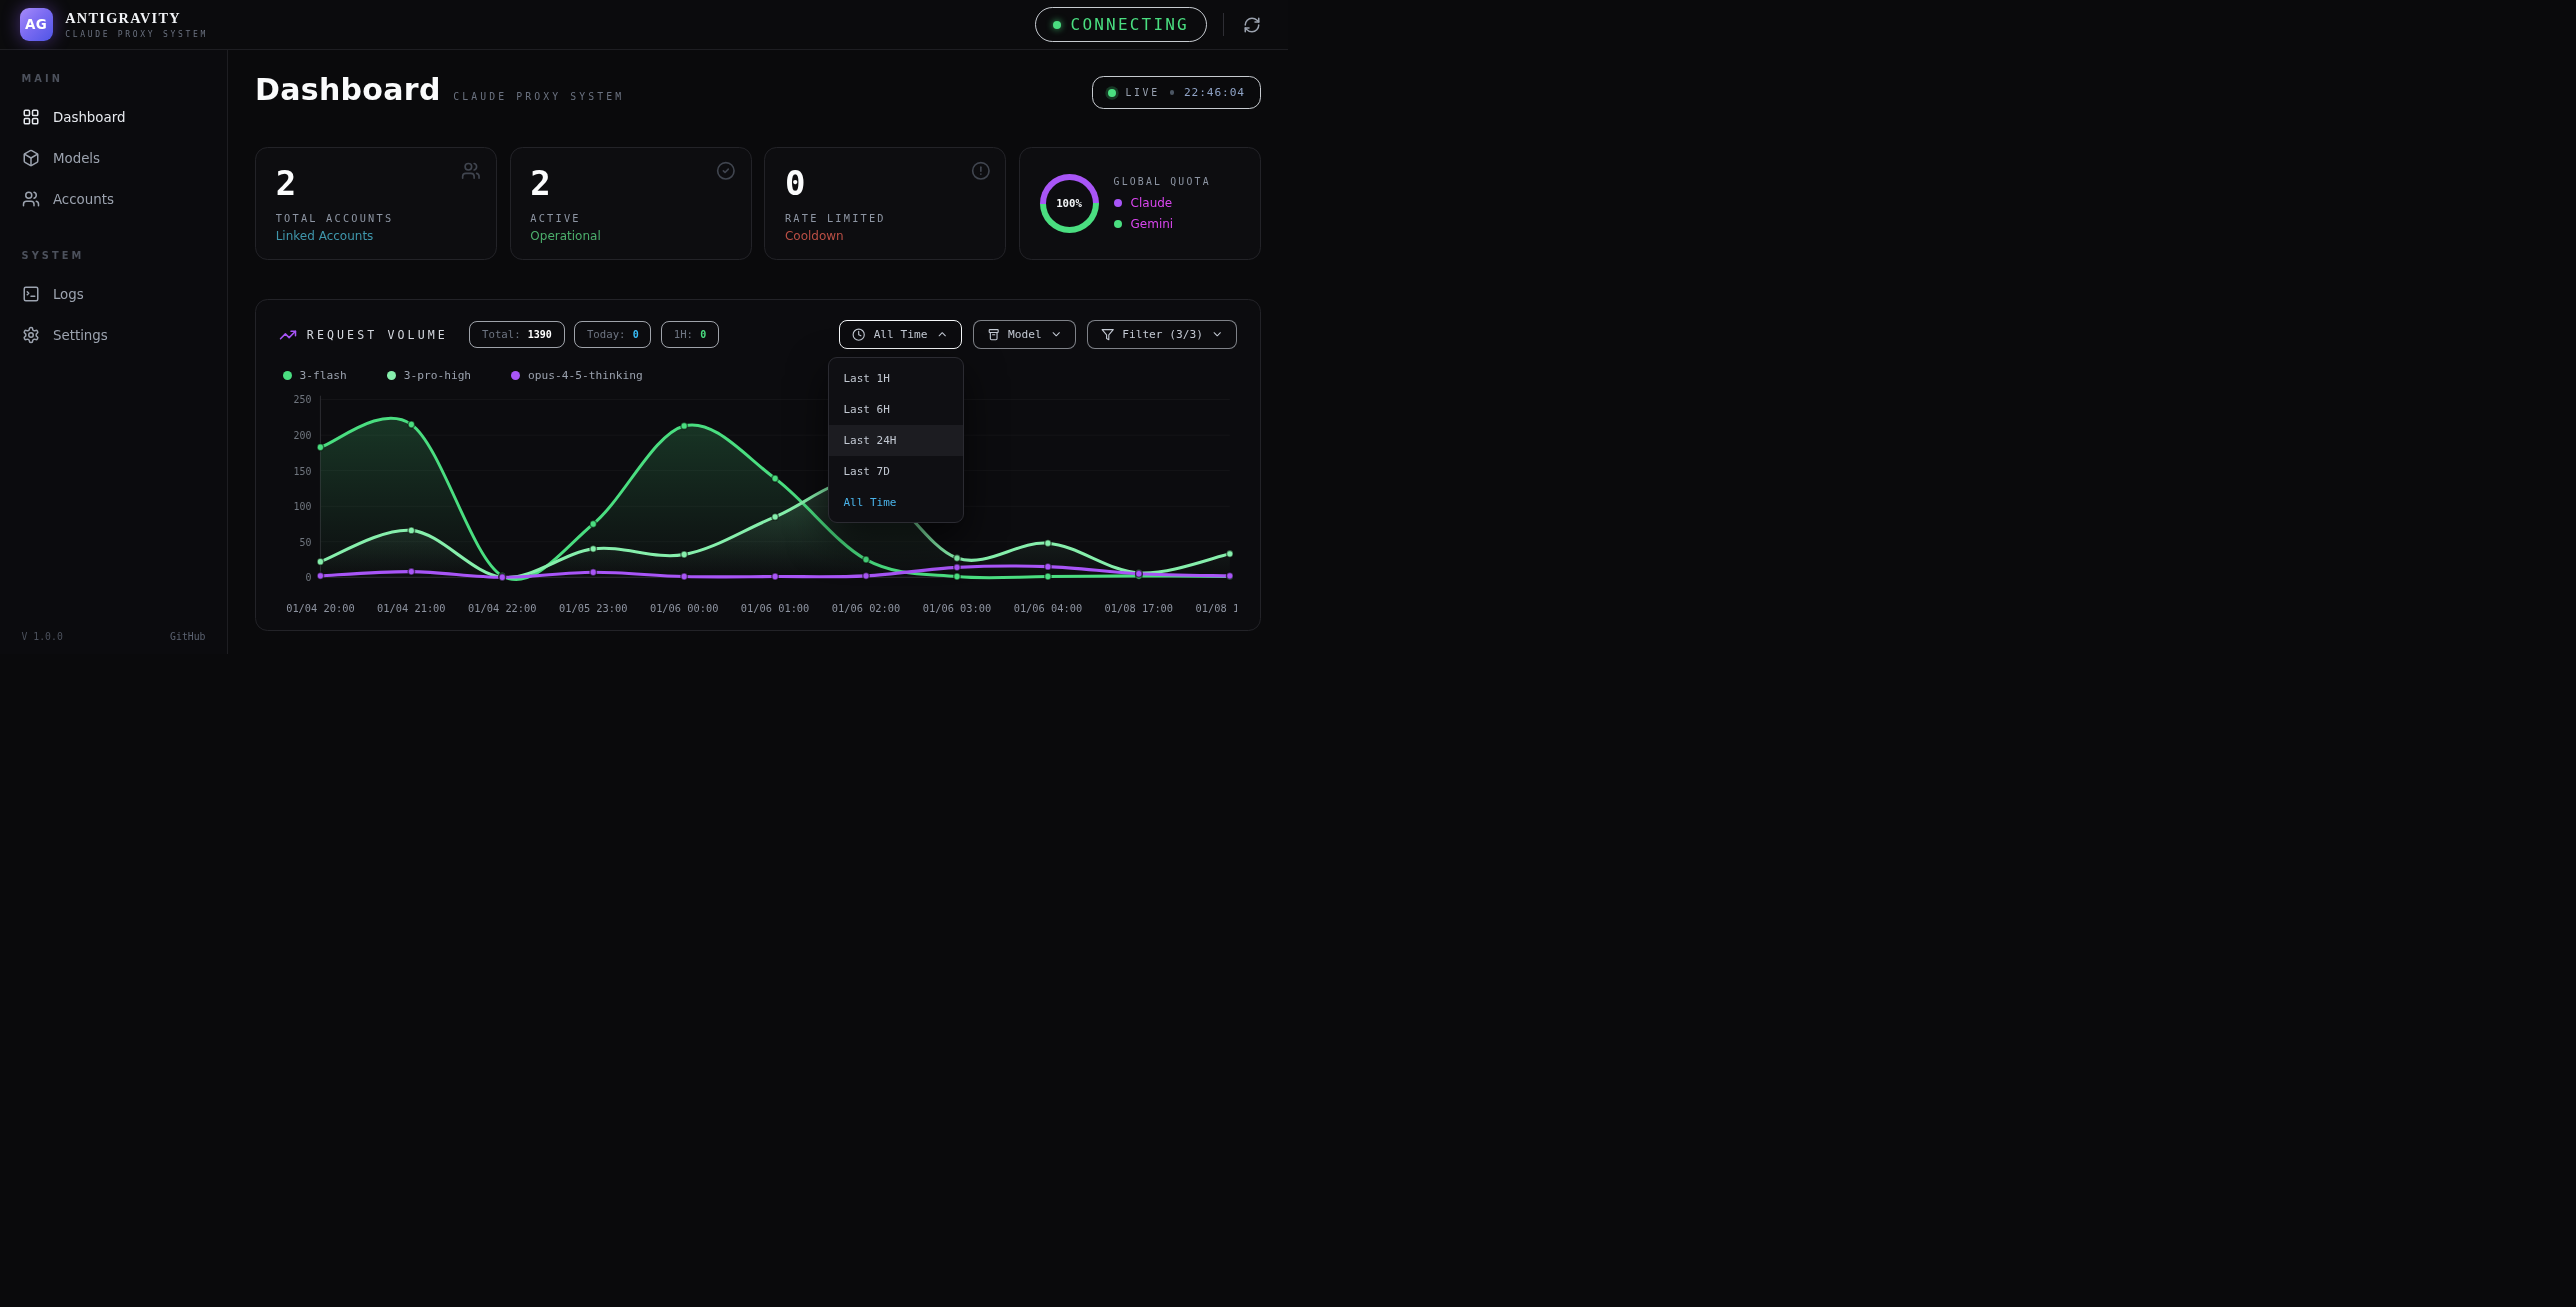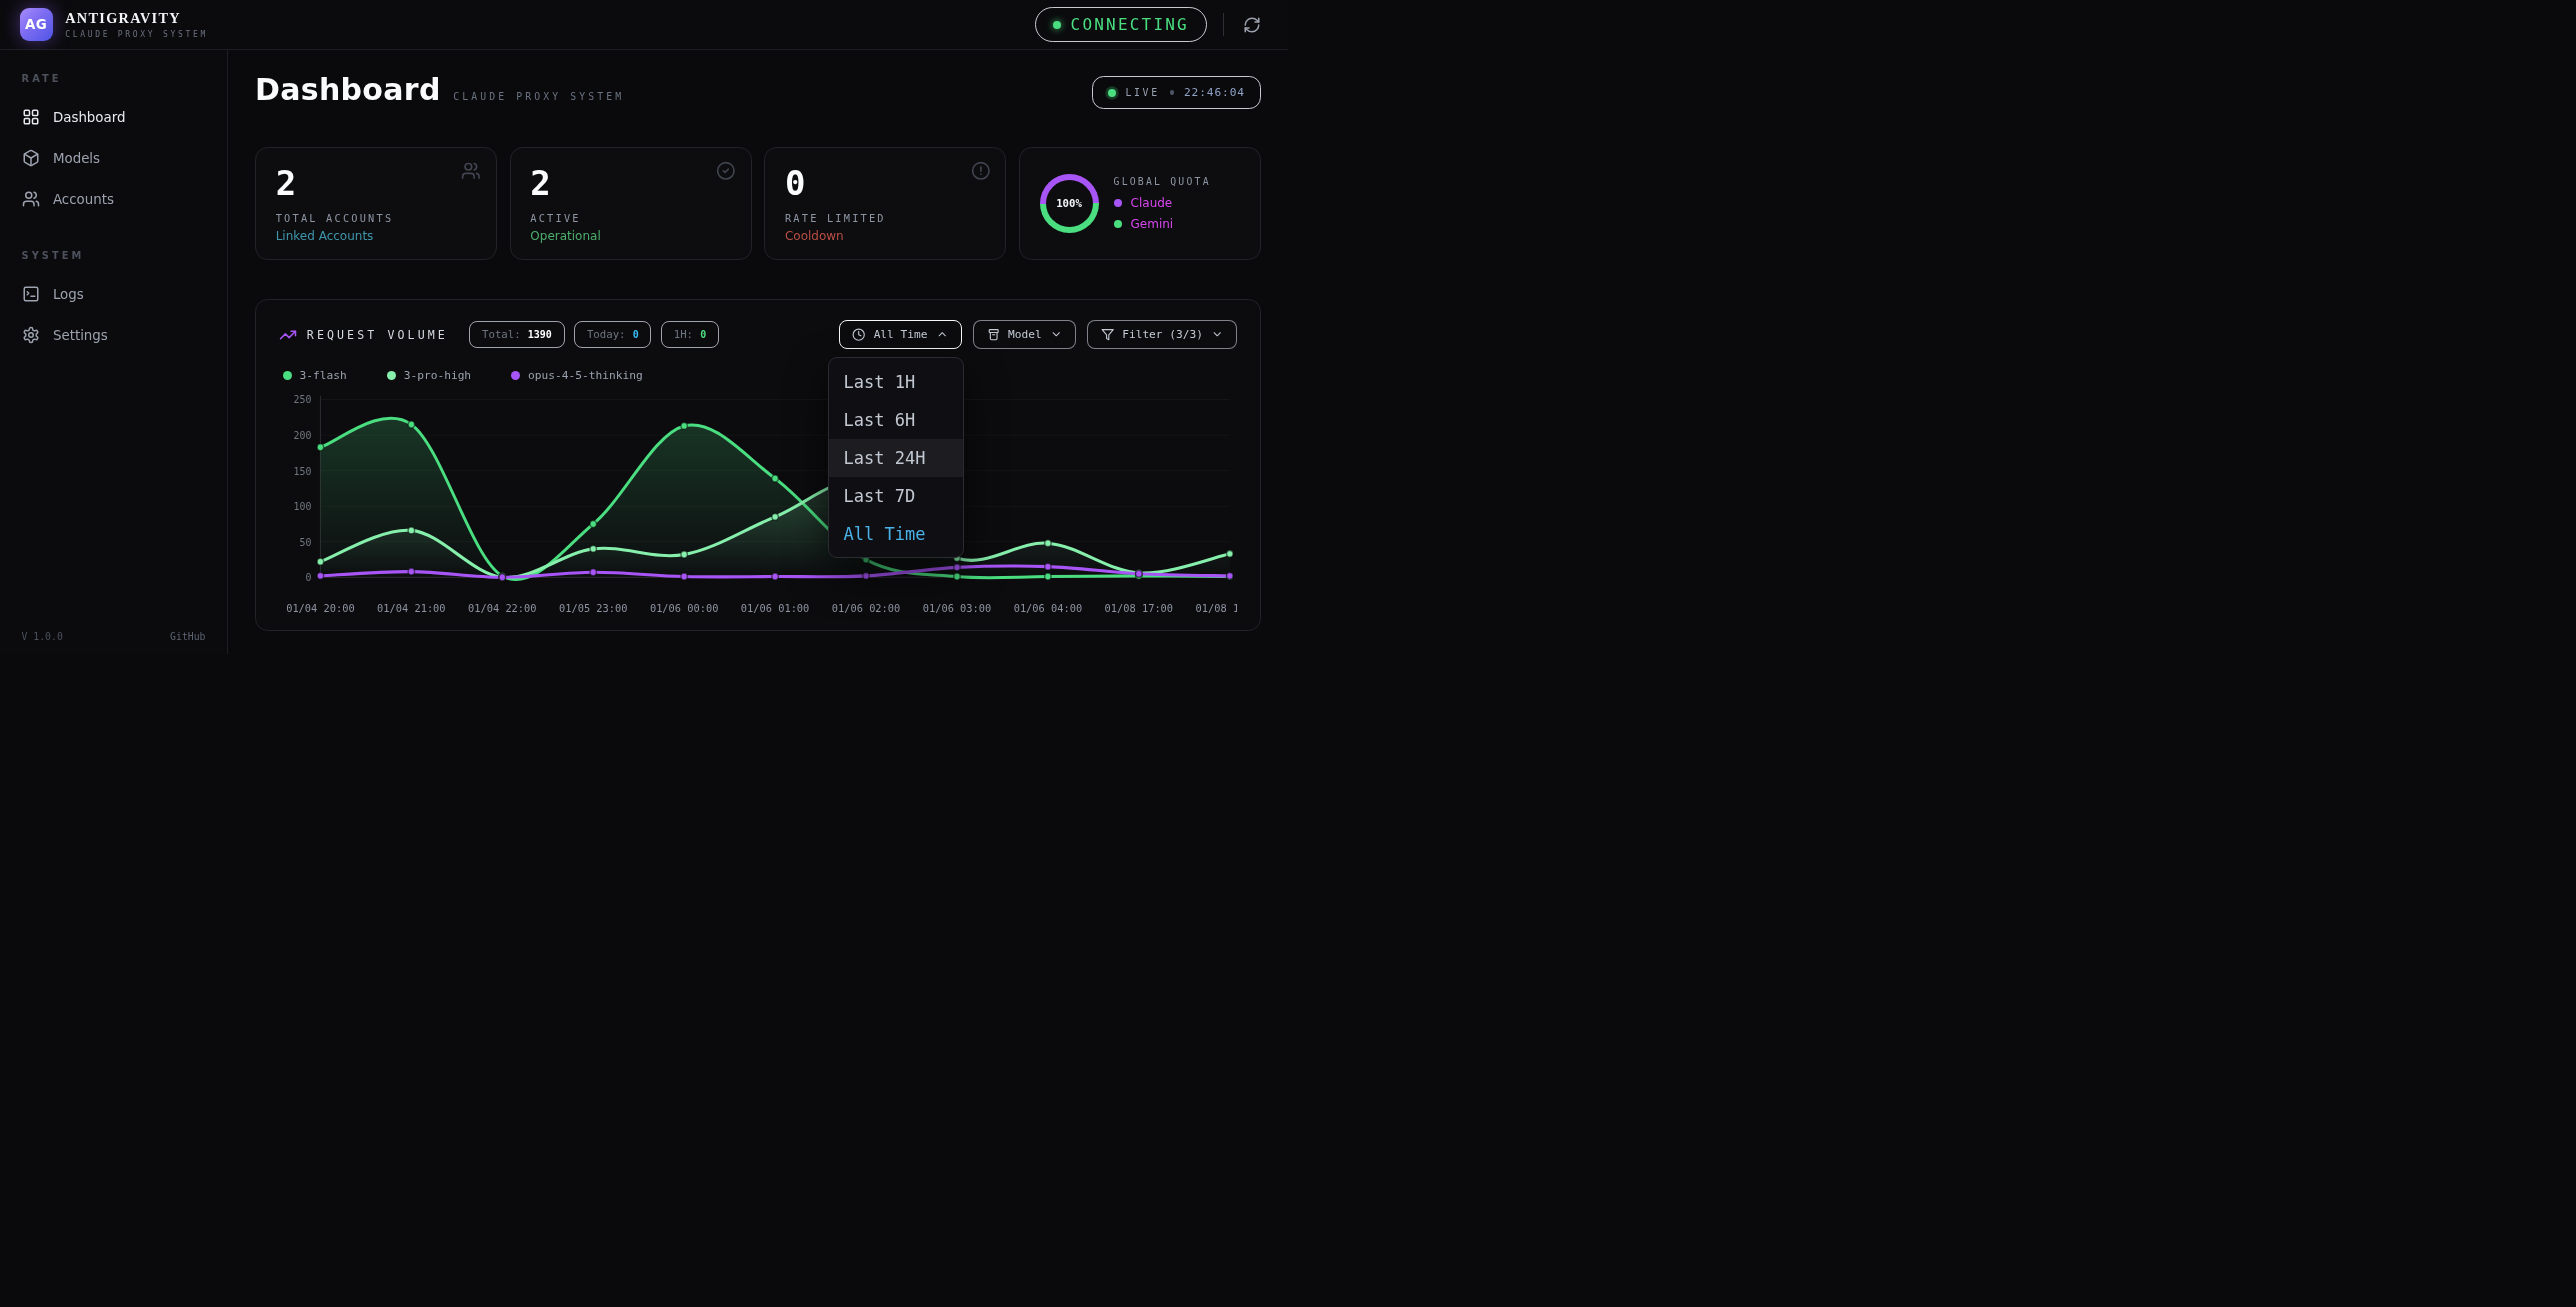--- a/index.html
+++ b/index.html
@@ -81,21 +81,21 @@
   .head-spacer { flex:1; }
   .ctl-buttons { display:flex; gap:11.6px; }
   .ctl-btn { display:flex; align-items:center; gap:8px; background:#0c0c0f; color:#c3c9d3; cursor:pointer;
     border:1.3px solid rgba(222,228,236,.55); border-radius:8px; padding:7.2px 12.5px; font-size:11.2px;
     font-family:"DejaVu Sans Mono","Liberation Mono",monospace; }
   .ctl-btn.active { border:1.8px solid #f6f8fa; }
   .time-wrap { position:relative;padding-left:28px; }
 
   .dropdown { position:absolute; top:calc(100% + 8px); right:-2.7px; width:136px; background:#0f0f13;
     border:0.9px solid #2b2b32; border-radius:9px; padding:4.5px 0; box-shadow:0 16px 39px rgba(0,0,0,.65); z-index:30; }
-  .dd-item { padding:9px 14.3px; font-size:17px; color:#c2c8d2; cursor:pointer;
+  .dd-item { padding:9px 14.3px; font-size:11px; color:#c2c8d2; cursor:pointer;
     font-family:"DejaVu Sans Mono","Liberation Mono",monospace; }
   .dd-item.hl { background:#1c1c21; }
   .dd-item.sel { color:#49b2e8; }
 
   .legend { display:flex; gap:40px; margin-top:19.7px; padding-left:3.6px; }
   .legend-item { display:flex; align-items:center; gap:8px; font-size:11.2px; color:#9aa1ad;
     font-family:"DejaVu Sans Mono","Liberation Mono",monospace; }
   .l-dot { width:9px; height:9px; border-radius:50%; }
 
   .chart-wrap { flex:1; min-height:0; margin-top:5.4px; }
@@ -127,21 +127,21 @@
               <path d="M21 3v5h-5"></path>
               <path d="M21 12a9 9 0 0 1-9 9 9.75 9.75 0 0 1-6.74-2.74L3 16"></path>
               <path d="M8 16H3v5"></path>
             </svg>
         </span>
       </button>
     </div>
   </header>
 
   <nav class="sidebar">
-    <div class="nav-section-label">RATE</div>
+    <div class="nav-section-label">MAIN</div>
 
     <div class="nav-item active">
       <span style="display:flex">
         <svg width="18" height="18" viewBox="0 0 24 24" fill="none" stroke="currentColor" stroke-width="2" stroke-linecap="round" stroke-linejoin="round">
             <rect x="3" y="3" width="7" height="7" rx="1.5"></rect>
             <rect x="14" y="3" width="7" height="7" rx="1.5"></rect>
             <rect x="14" y="14" width="7" height="7" rx="1.5"></rect>
             <rect x="3" y="14" width="7" height="7" rx="1.5"></rect>
           </svg>
       </span>

